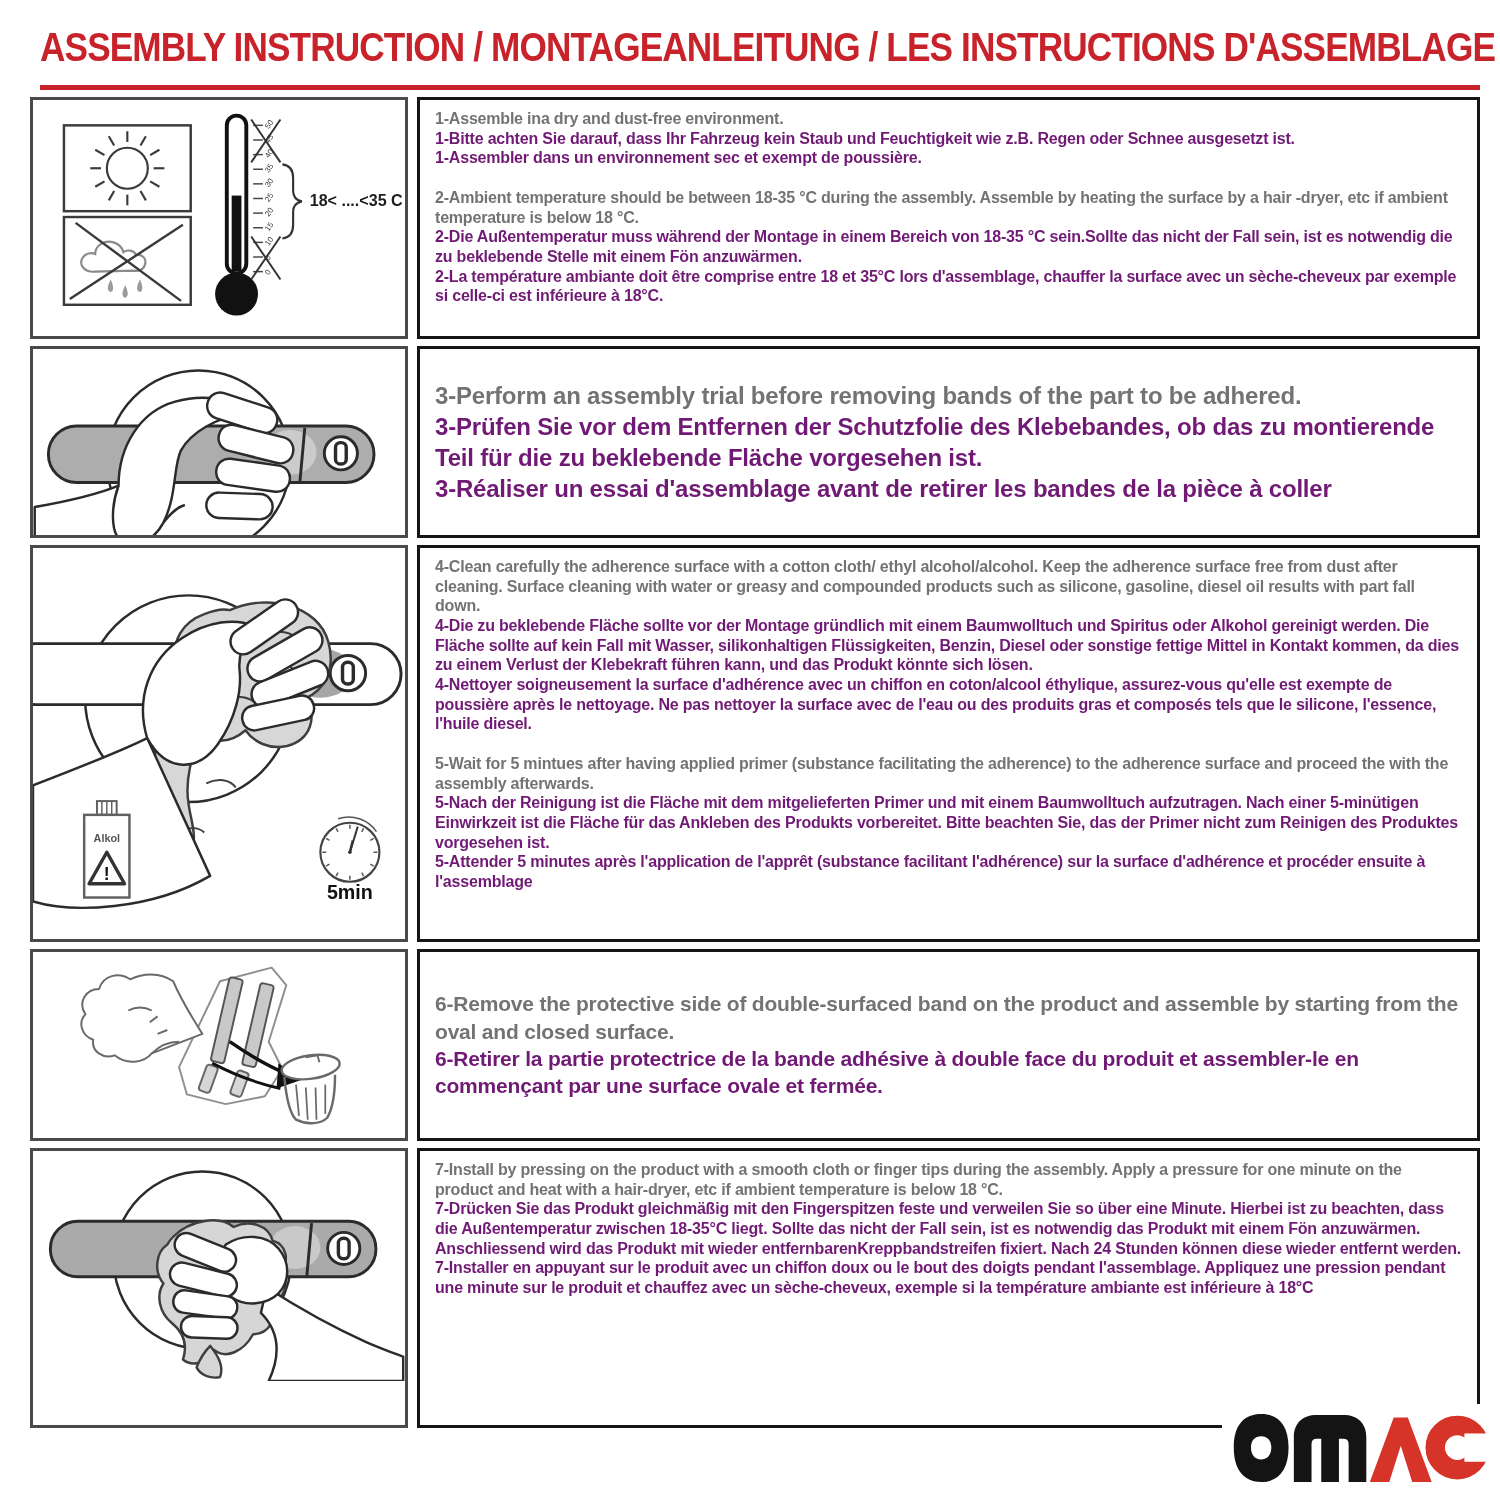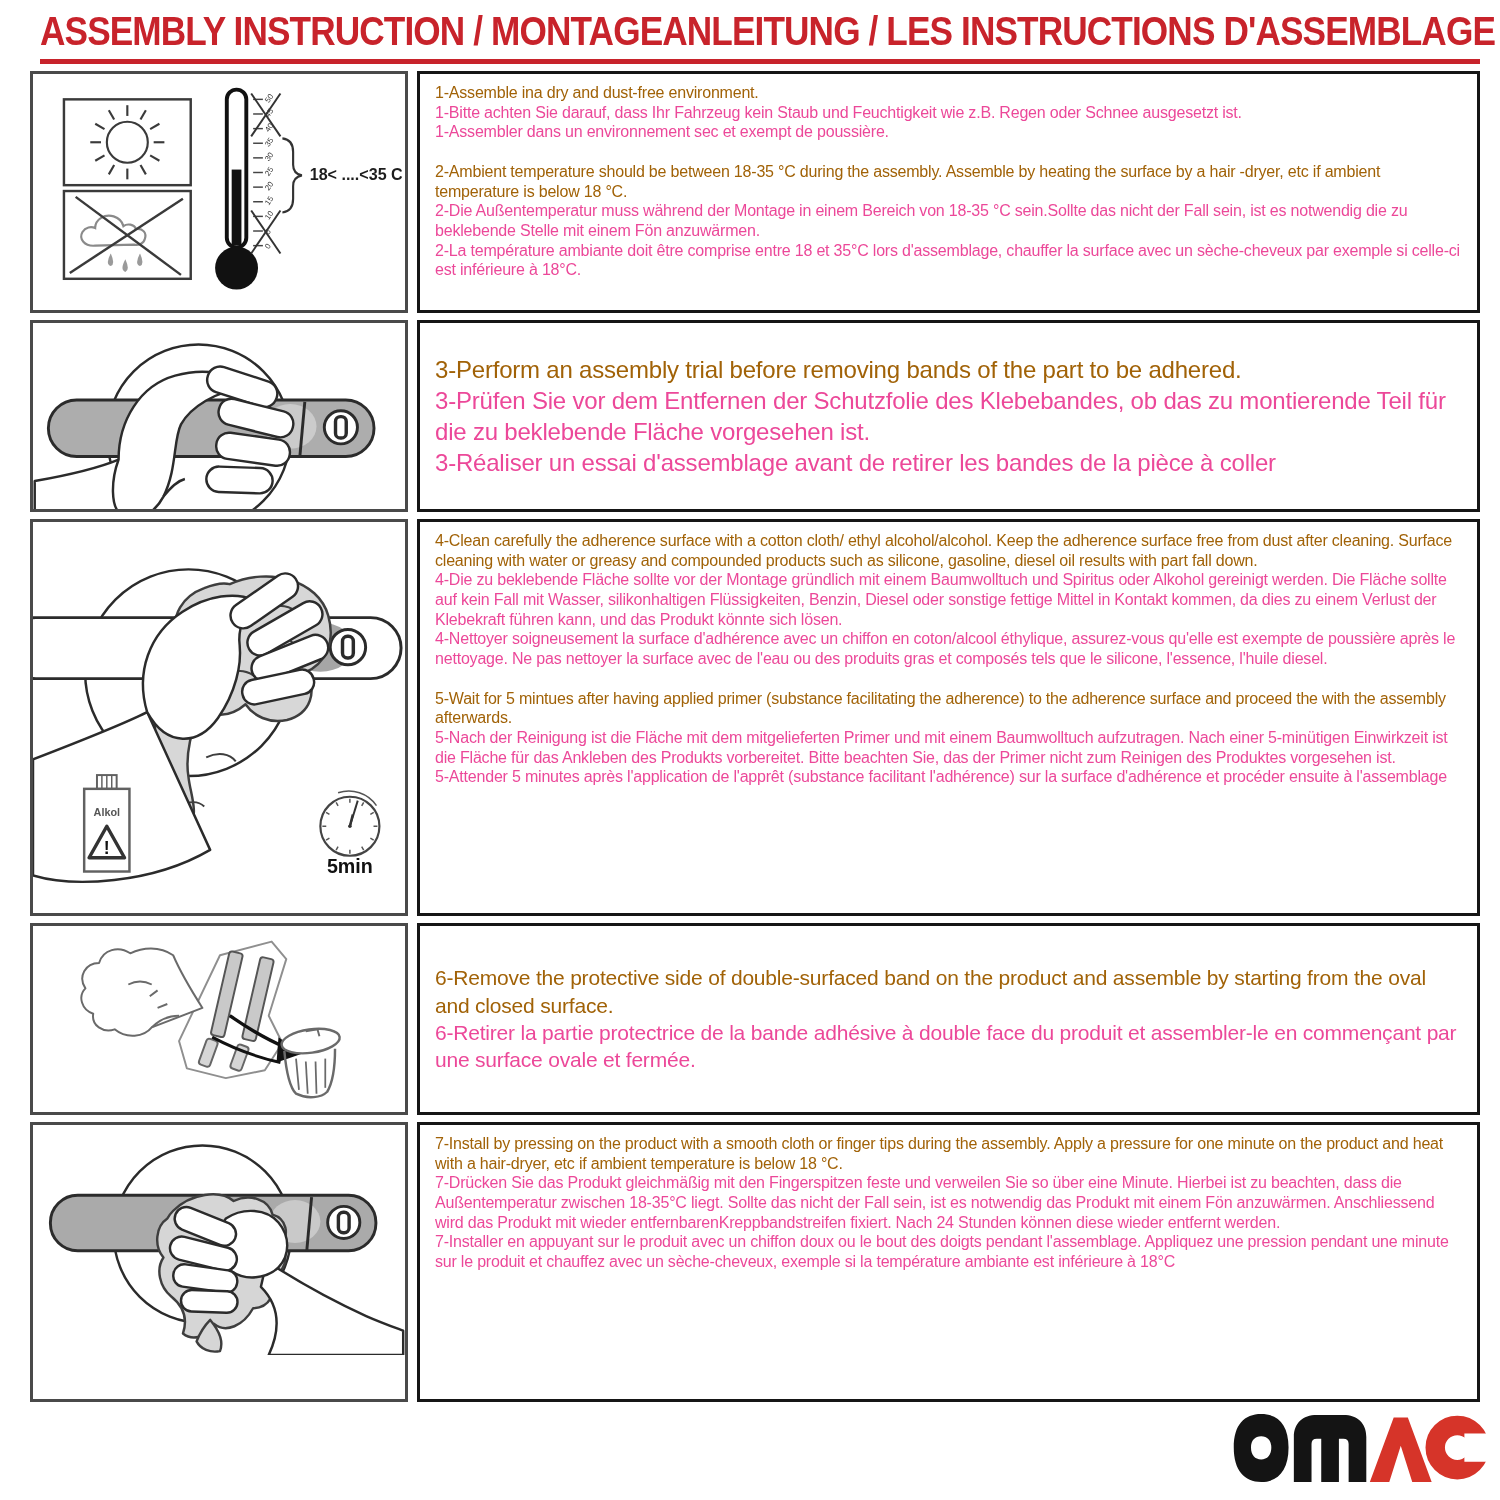--- a/index.html
+++ b/index.html
@@ -1,33 +1,33 @@
 <!DOCTYPE html>
 <html><head>
 <meta charset="utf-8">
 <style>
   html,body{margin:0;padding:0;background:#fff;}
   .page{position:relative;width:1500px;height:1500px;background:#fff;overflow:hidden;
         font-family:"Liberation Sans",sans-serif;}
   
-  .title-wrap{margin:8px 20px 0 40px;border-bottom:5px solid #c8232b;padding-bottom:5px;width:1440px;box-sizing:border-box;}
+  .title-wrap{margin:24px 20px 0 40px;border-bottom:5px solid #c8232b;padding-bottom:15px;width:1440px;box-sizing:border-box;}
   .title{display:inline-block;white-space:nowrap;color:#c8232b;font-weight:bold;font-size:40px;
          letter-spacing:-1px;transform:scaleX(.88);transform-origin:left center;line-height:46px;}
   
   .row{display:flex;gap:9px;margin:7px 20px 0 30px;}
   .illus-box{width:378px;flex:0 0 378px;border:3px solid #4a4a4a;background:#fff;box-sizing:border-box;overflow:hidden;}
   .text-box{flex:1;border:3px solid #161616;background:#fff;box-sizing:border-box;padding:9px 15px;overflow:hidden;}
   .text-box.vcenter{display:flex;flex-direction:column;justify-content:center;}
   .h242{height:242px}.h240{height:192px}.h397{height:397px}.h236{height:280px}
   .text-content p{margin:0;letter-spacing:-0.2px;}
   .size-s p{font-size:16px;line-height:1.23;}
   .size-m p{font-size:21px;line-height:1.3;}
   .size-l p{font-size:24px;line-height:1.3;}
-  .text-content p.bold{font-weight:normal;color:#a16207;}
-  .text-content p.regular{font-weight:normal;color:#ec4899;}
+  .text-content p.bold{font-weight:bold;color:#737373;}
+  .text-content p.regular{font-weight:bold;color:#701a75;}
   .text-content p.spacer{height:20px;}
   svg{display:block;}
   
   .logo{position:absolute;left:1222px;top:1404px;width:268px;height:88px;background:#fff;
         display:flex;align-items:center;justify-content:flex-end;}
 </style>
 </head>
 <body>
 
 <div class="page">

